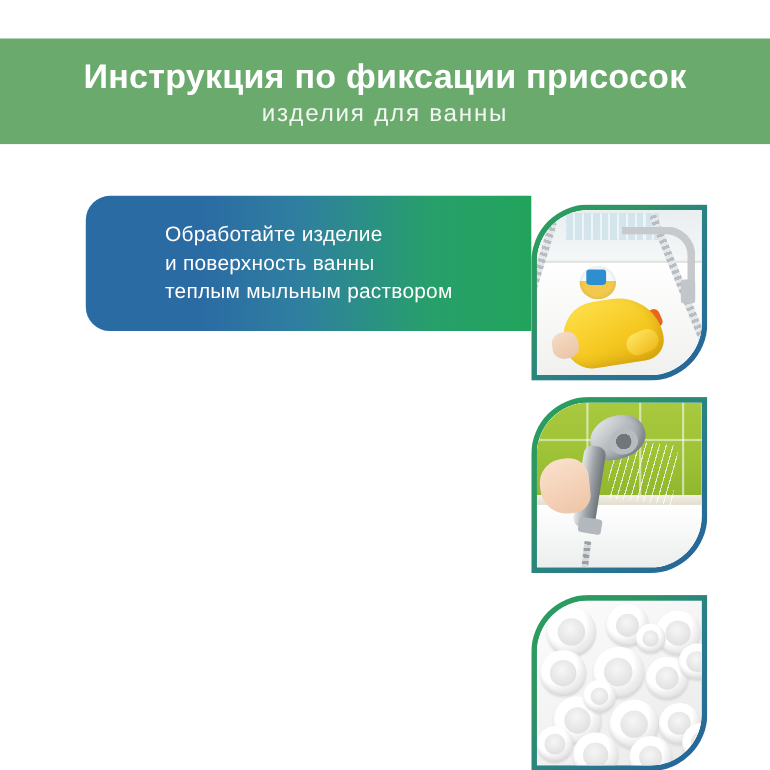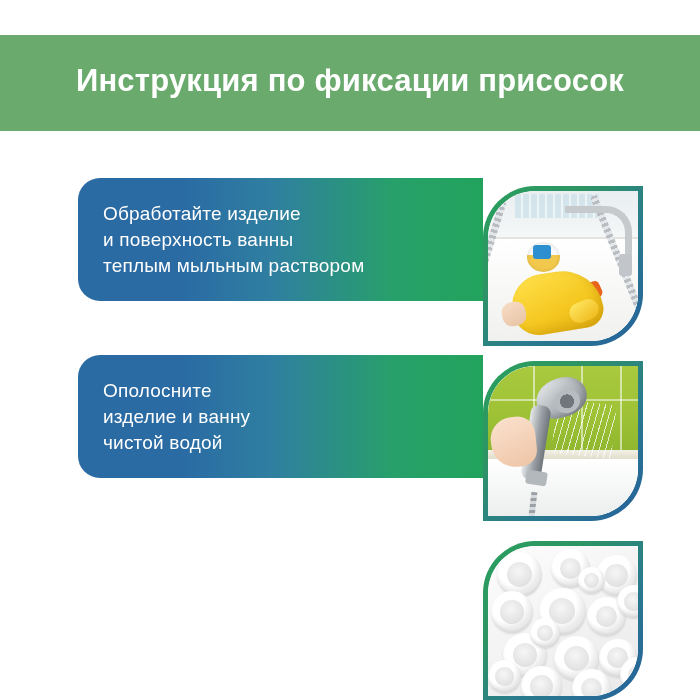--- a/index.html
+++ b/index.html
@@ -63,21 +63,21 @@
     align-items:center;
   }
   .step-3 .step-bar{height:120px;}
 
   .step-text{
     color:#ffffff;
     font-size:19px;
     font-weight:400;
     line-height:26px;
     letter-spacing:0.2px;
-    padding-left:25px;
+    padding-left:72px;
     white-space:pre-line;
     text-shadow:0 0 1px rgba(0,0,0,0.06);
   }
 
   
   .step-photo{
     position:absolute;
     top:0;
     left:483px;
     width:160px;
@@ -177,20 +177,21 @@
 </style>
 </head>
 <body>
 
 <div class="page">
 
   <div class="top-white"></div>
 
   <div class="header">
     <div class="header-title">Инструкция по фиксации присосок</div>
+    <div class="header-subtitle">изделия для ванны</div>
   </div>
 
   <div class="below-header"></div>
 
   <div class="steps">
 
     <div class="step step-1">
       <div class="step-bar">
         <div class="step-text">Обработайте изделие
 и поверхность ванны
@@ -211,25 +212,20 @@
             <div class="sponge"></div>
             <div class="glove"></div>
             <div class="finger"></div>
             <div class="wrist"></div>
           </div>
         </div>
       </div>
     </div>
 
     <div class="step step-2">
-      <div class="step-bar">
-        <div class="step-text">Ополосните
-изделие и ванну
-чистой водой</div>
-      </div>
       <div class="step-photo">
         <div class="photo-inner">
           <div class="ph2">
             <div class="tile"></div>
             <div class="grout-v gv1"></div>
             <div class="grout-v gv2"></div>
             <div class="grout-v gv3"></div>
             <div class="grout-h gh1"></div>
             <div class="ledge"></div>
             <div class="bath"></div>

